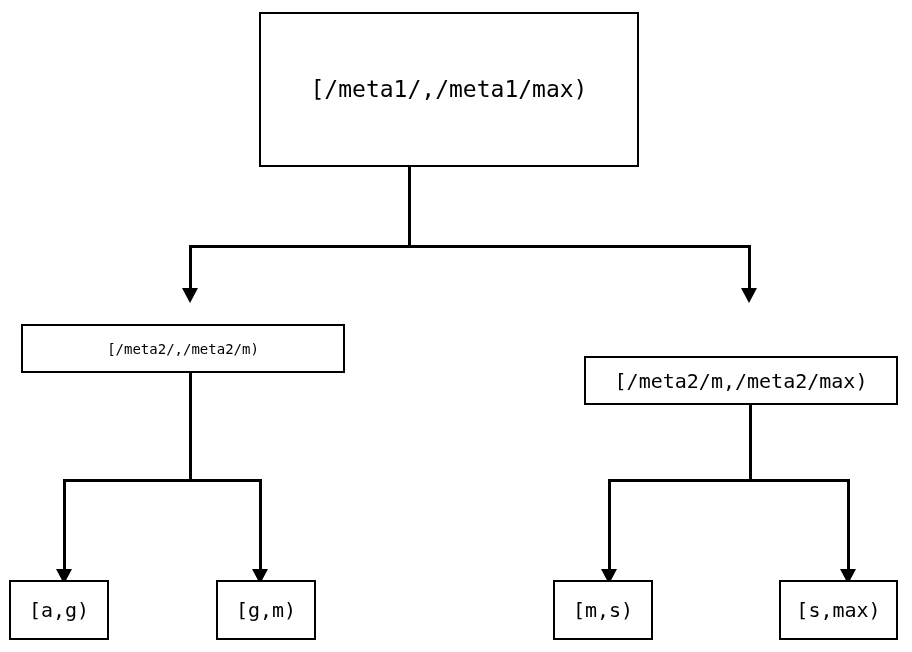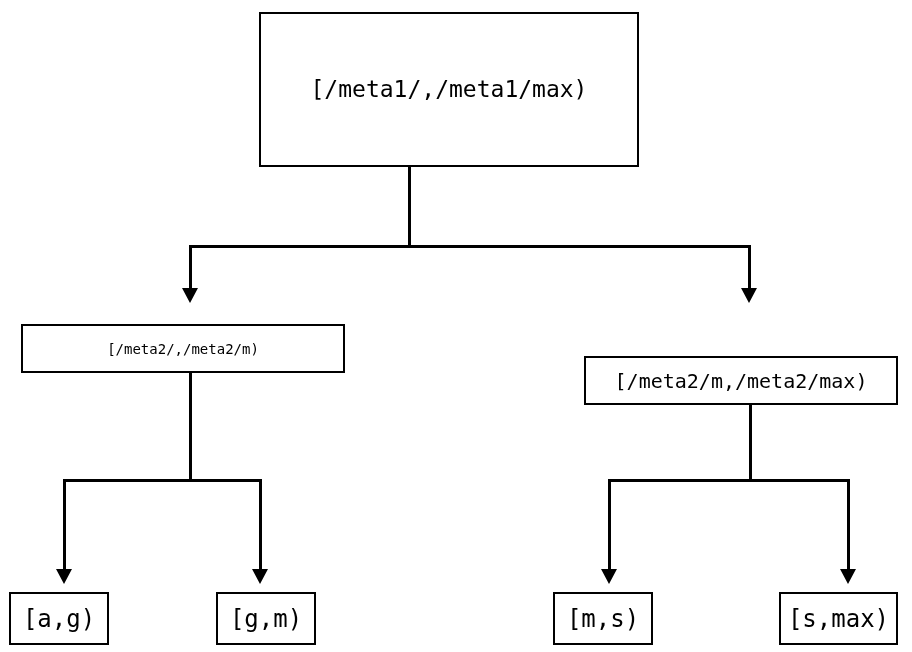--- a/index.html
+++ b/index.html
@@ -47,23 +47,23 @@
   }
   #node-mid-right {
     left: 584px;
     top: 324px;
     width: 314px;
     height: 49px;
     font-size: 20px;
     margin-top: 32px;
   }
   .leaf {
-    top: 592px;
-    height: 53px;
-    font-size: 24px;
+    top: 580px;
+    height: 60px;
+    font-size: 20px;
   }
   #node-leaf-ag   { left: 9px;   width: 100px; }
   #node-leaf-gm   { left: 205px; width: 100px; margin-left: 11px; }
   #node-leaf-ms   { left: 553px; width: 100px; }
   #node-leaf-smax { left: 779px; width: 119px; }
 
   
   .vline {
     position: absolute;
     width: 3px;

